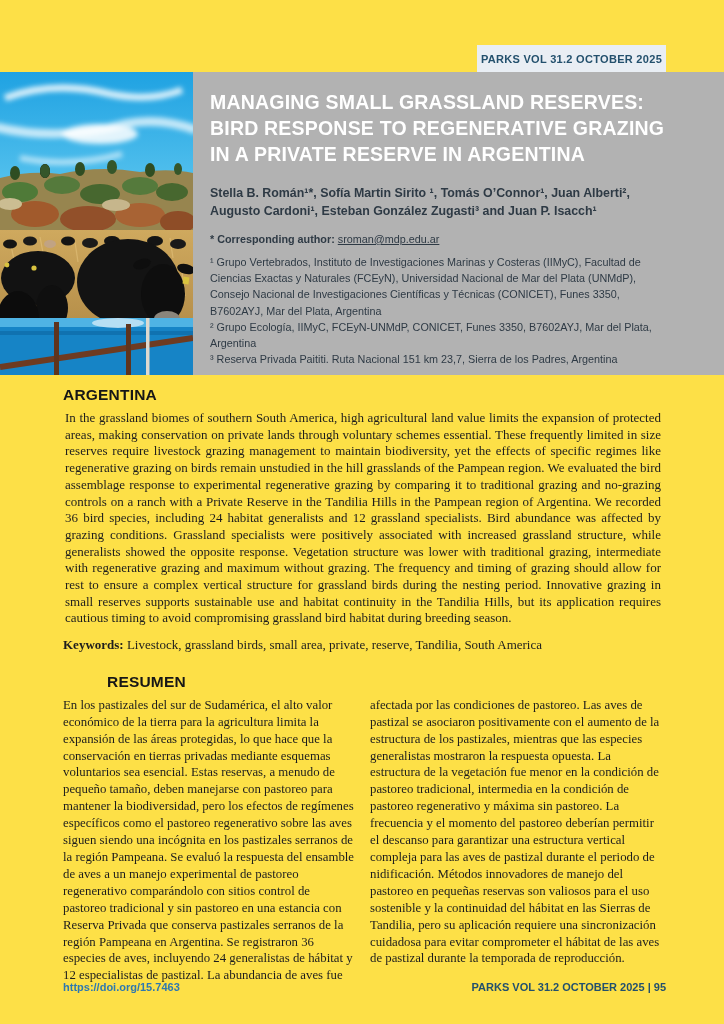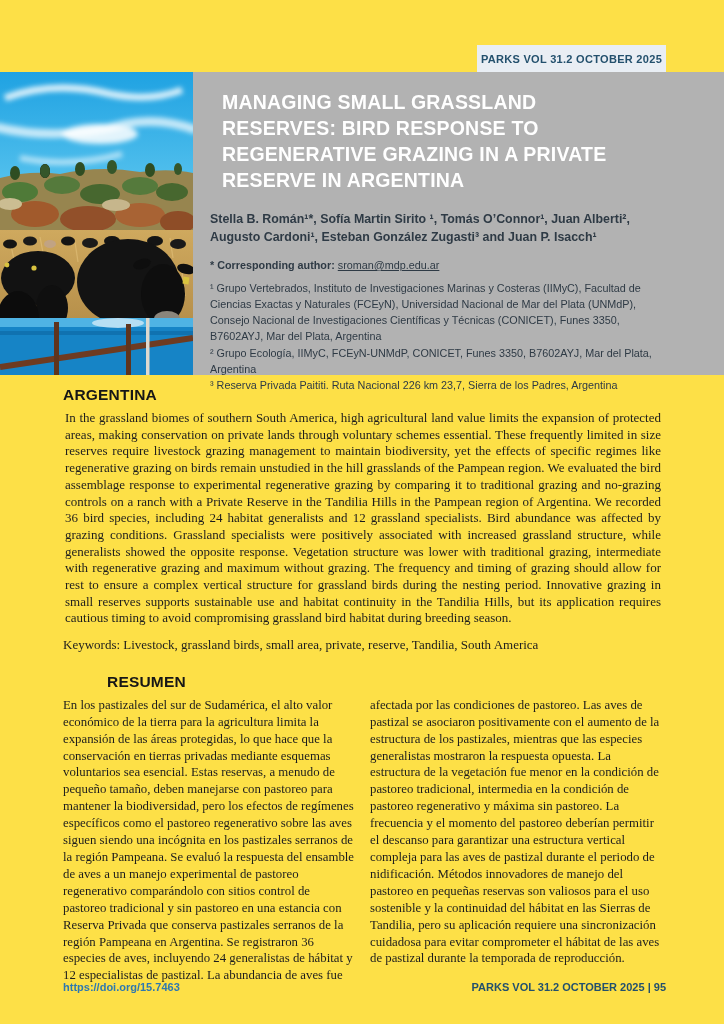--- a/index.html
+++ b/index.html
@@ -12,37 +12,37 @@
     position:absolute; top:45px; left:477px; width:189px; height:27px;
     box-sizing:border-box; background:#e9eef4; color:#23506d;
     font-size:11px; font-weight:700; letter-spacing:.3px;
     display:flex; align-items:center; justify-content:center;
   }
   
   .band { position:absolute; top:72px; left:0; width:724px; height:303px; background:#b2b2b2; }
   .photo { position:absolute; top:0; left:0; width:193px; height:303px; display:block; }
   .band-inner { position:absolute; left:210px; top:18px; width:458px; color:#2e3a45; }
   .title {
-    margin:0 12px 16px; font-size:19.5px; line-height:1.33; font-weight:600;
+    margin:0 0 16px; font-size:19.5px; line-height:1.33; font-weight:600;
     color:#ffffff; letter-spacing:.2px;
   }
   .authors { margin:0 0 12px; font-size:12.4px; line-height:1.5; font-weight:700; color:#2e3a45; }
   .corr { margin:0 0 9px; font-size:10.8px; font-weight:700; color:#2e3a45; }
   .corr a { color:#2e3a45; font-weight:400; text-decoration:underline; }
   .affil { margin:0; font-size:10.8px; line-height:1.5; font-weight:400; color:#2e3a45; }
   
   .main { position:absolute; left:63px; top:386px; width:600px; color:#1d1d1d; }
   .section-h {
     margin:0 0 6px; font-size:15.5px; font-weight:800; color:#161616;
     letter-spacing:.2px; font-family:"Liberation Sans", sans-serif;
   }
   .serif { font-family:"Liberation Serif", serif; }
   .abstract { margin:2px; font-size:13px; line-height:16.7px; text-align:justify; }
   .keywords { margin:10px 0 0; font-size:13px; line-height:16.7px; }
-  .kw-label { font-weight:400; }
+  .kw-label { font-weight:700; }
   .resumen-h { margin-top:19px;margin-left:44px; }
   .resumen {
     margin:0; font-size:12.8px; line-height:16.9px;
     column-count:2; column-gap:14px; column-fill:auto; height:288px;
   }
   
   .footer {
     position:absolute; left:63px; top:981px; width:603px;
     display:flex; justify-content:space-between; align-items:baseline;
     font-size:11px; font-weight:700;
@@ -157,21 +157,21 @@
         </g>
       </g>
     </svg>
 
     <div class="band-inner">
       <h1 class="title">MANAGING SMALL GRASSLAND RESERVES: BIRD RESPONSE TO REGENERATIVE GRAZING IN A PRIVATE RESERVE IN ARGENTINA</h1>
       <p class="authors">Stella B. Román¹*, Sofía Martin Sirito ¹, Tomás O’Connor¹, Juan Alberti², Augusto Cardoni¹, Esteban González Zugasti³ and Juan P. Isacch¹</p>
       <p class="corr"><span>* Corresponding author: </span><a href="#">sroman@mdp.edu.ar</a></p>
       <p class="affil">¹ Grupo Vertebrados, Instituto de Investigaciones Marinas y Costeras (IIMyC), Facultad de Ciencias Exactas y Naturales (FCEyN), Universidad Nacional de Mar del Plata (UNMdP), Consejo Nacional de Investigaciones Científicas y Técnicas (CONICET), Funes 3350, B7602AYJ, Mar del Plata, Argentina</p>
       <p class="affil">² Grupo Ecología, IIMyC, FCEyN-UNMdP, CONICET, Funes 3350, B7602AYJ, Mar del Plata, Argentina</p>
-      <p class="affil">³ Reserva Privada Paititi. Ruta Nacional 226 km 23,7, Sierra de los Padres, Argentina</p>
+      <p class="affil">³ Reserva Privada Paititi. Ruta Nacional 151 km 23,7, Sierra de los Padres, Argentina</p>
     </div>
   </div>
 
   <div class="main">
     <h2 class="section-h">ARGENTINA</h2>
     <p class="abstract serif">In the grassland biomes of southern South America, high agricultural land value limits the expansion of protected areas, making conservation on private lands through voluntary schemes essential. These frequently limited in size reserves require livestock grazing management to maintain biodiversity, yet the effects of specific regimes like regenerative grazing on birds remain unstudied in the hill grasslands of the Pampean region. We evaluated the bird assemblage response to experimental regenerative grazing by comparing it to traditional grazing and no-grazing controls on a ranch with a Private Reserve in the Tandilia Hills in the Pampean region of Argentina. We recorded 36 bird species, including 24 habitat generalists and 12 grassland specialists. Bird abundance was affected by grazing conditions. Grassland specialists were positively associated with increased grassland structure, while generalists showed the opposite response. Vegetation structure was lower with traditional grazing, intermediate with regenerative grazing and maximum without grazing. The frequency and timing of grazing should allow for rest to ensure a complex vertical structure for grassland birds during the nesting period. Innovative grazing in small reserves supports sustainable use and habitat continuity in the Tandilia Hills, but its application requires cautious timing to avoid compromising grassland bird habitat during breeding season.</p>
     <p class="keywords serif"><span class="kw-label">Keywords: </span><span>Livestock, grassland birds, small area, private, reserve, Tandilia, South America</span></p>
     <h2 class="section-h resumen-h">RESUMEN</h2>
     <p class="resumen serif">En los pastizales del sur de Sudamérica, el alto valor económico de la tierra para la agricultura limita la expansión de las áreas protegidas, lo que hace que la conservación en tierras privadas mediante esquemas voluntarios sea esencial. Estas reservas, a menudo de pequeño tamaño, deben manejarse con pastoreo para mantener la biodiversidad, pero los efectos de regímenes específicos como el pastoreo regenerativo sobre las aves siguen siendo una incógnita en los pastizales serranos de la región Pampeana. Se evaluó la respuesta del ensamble de aves a un manejo experimental de pastoreo regenerativo comparándolo con sitios control de pastoreo tradicional y sin pastoreo en una estancia con Reserva Privada que conserva pastizales serranos de la región Pampeana en Argentina. Se registraron 36 especies de aves, incluyendo 24 generalistas de hábitat y 12 especialistas de pastizal. La abundancia de aves fue afectada por las condiciones de pastoreo. Las aves de pastizal se asociaron positivamente con el aumento de la estructura de los pastizales, mientras que las especies generalistas mostraron la respuesta opuesta. La estructura de la vegetación fue menor en la condición de pastoreo tradicional, intermedia en la condición de pastoreo regenerativo y máxima sin pastoreo. La frecuencia y el momento del pastoreo deberían permitir el descanso para garantizar una estructura vertical compleja para las aves de pastizal durante el periodo de nidificación. Métodos innovadores de manejo del pastoreo en pequeñas reservas son valiosos para el uso sostenible y la continuidad del hábitat en las Sierras de Tandilia, pero su aplicación requiere una sincronización cuidadosa para evitar comprometer el hábitat de las aves de pastizal durante la temporada de reproducción.</p>
   </div>

